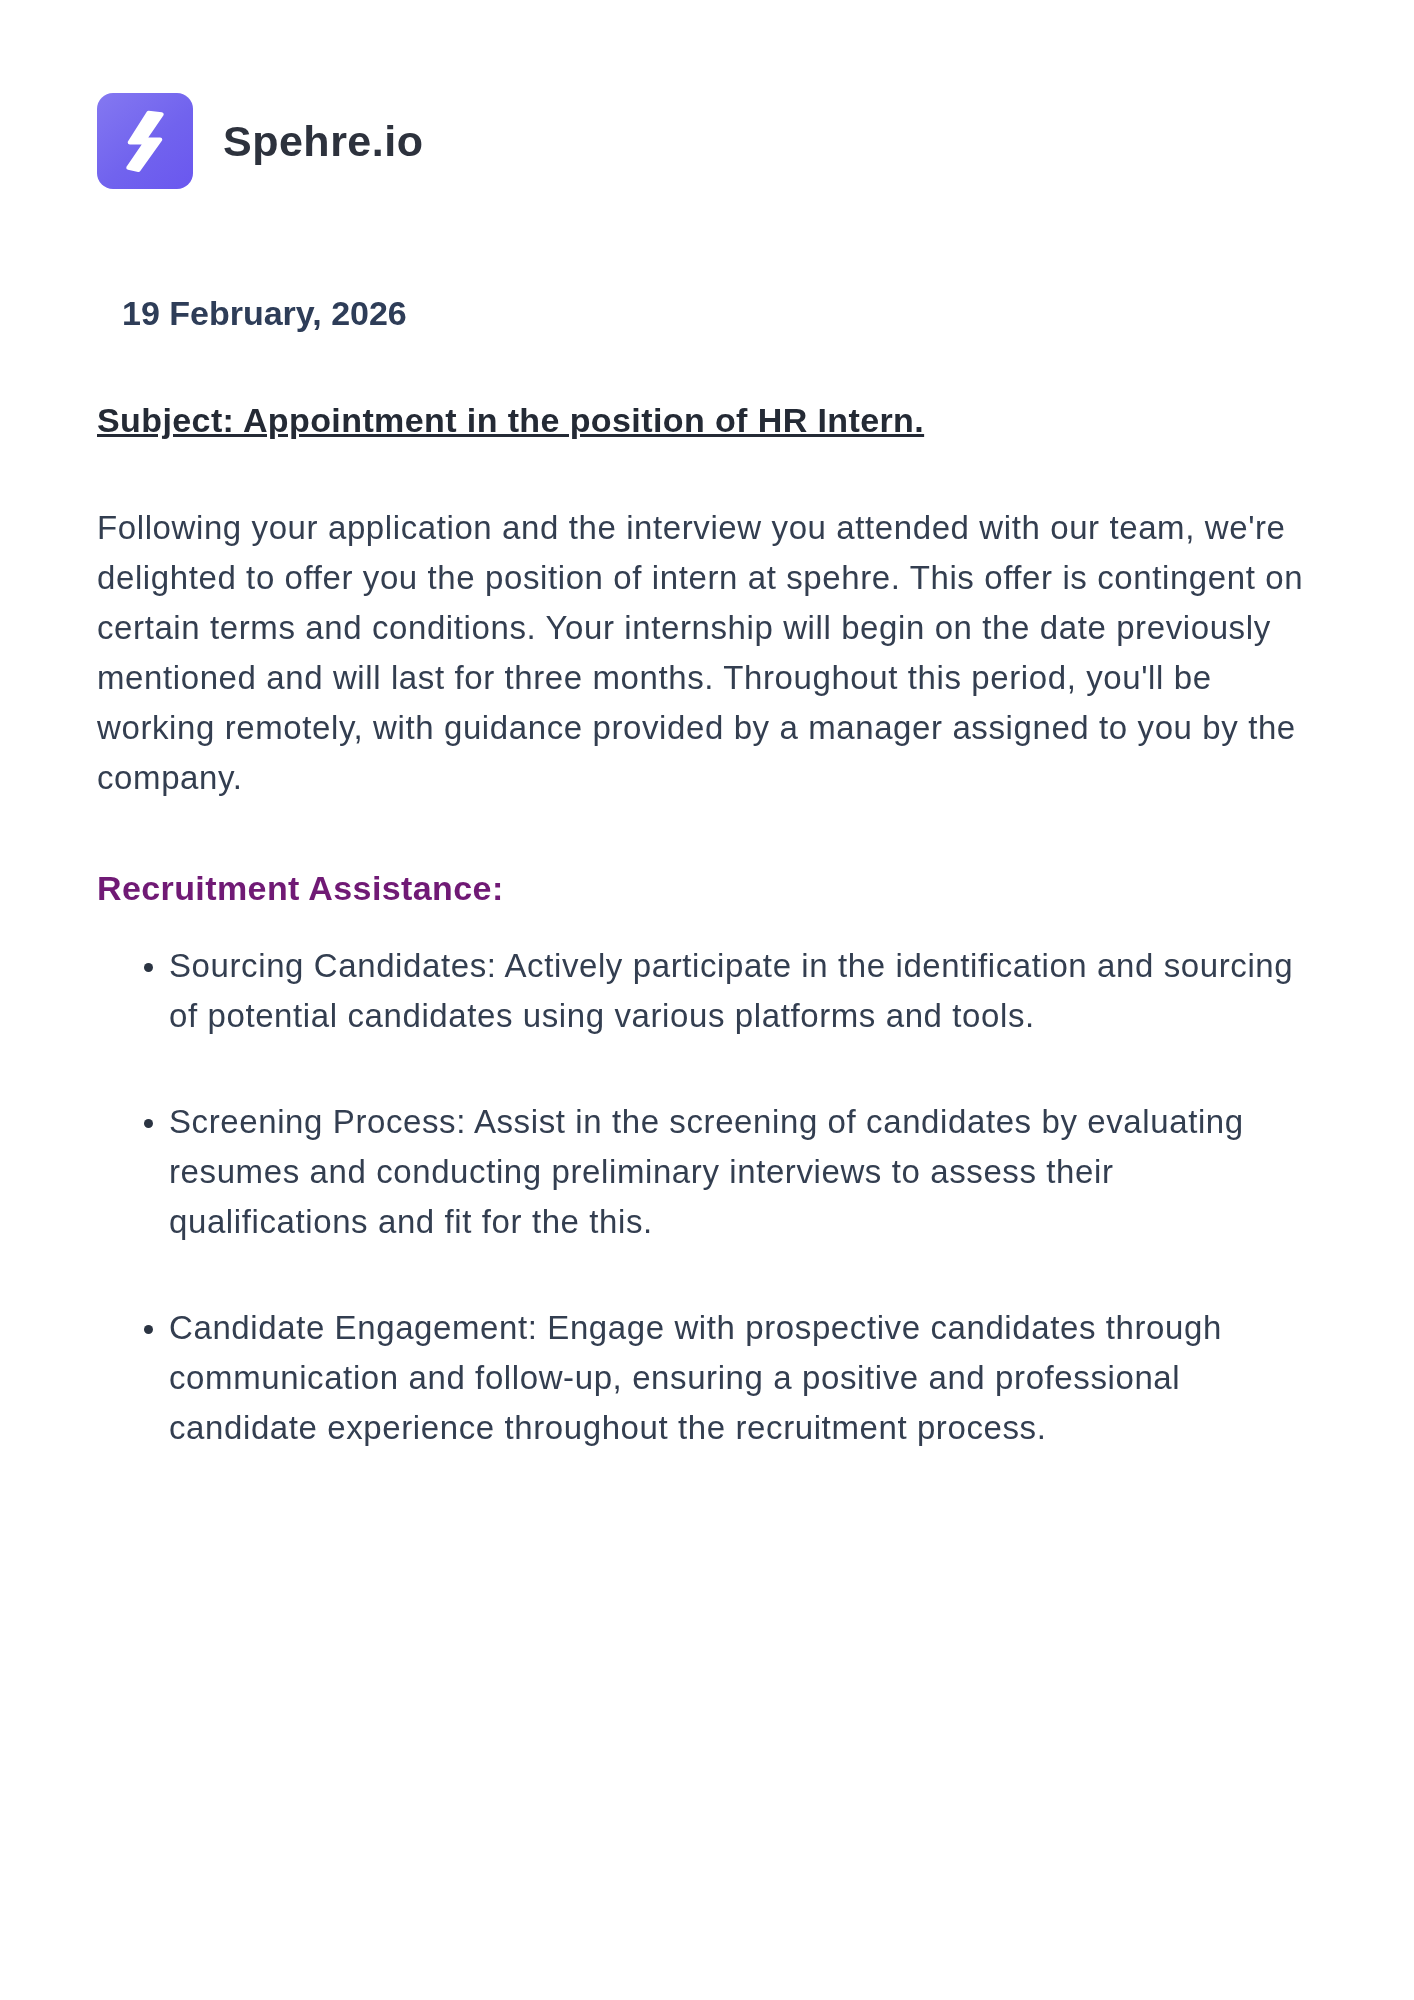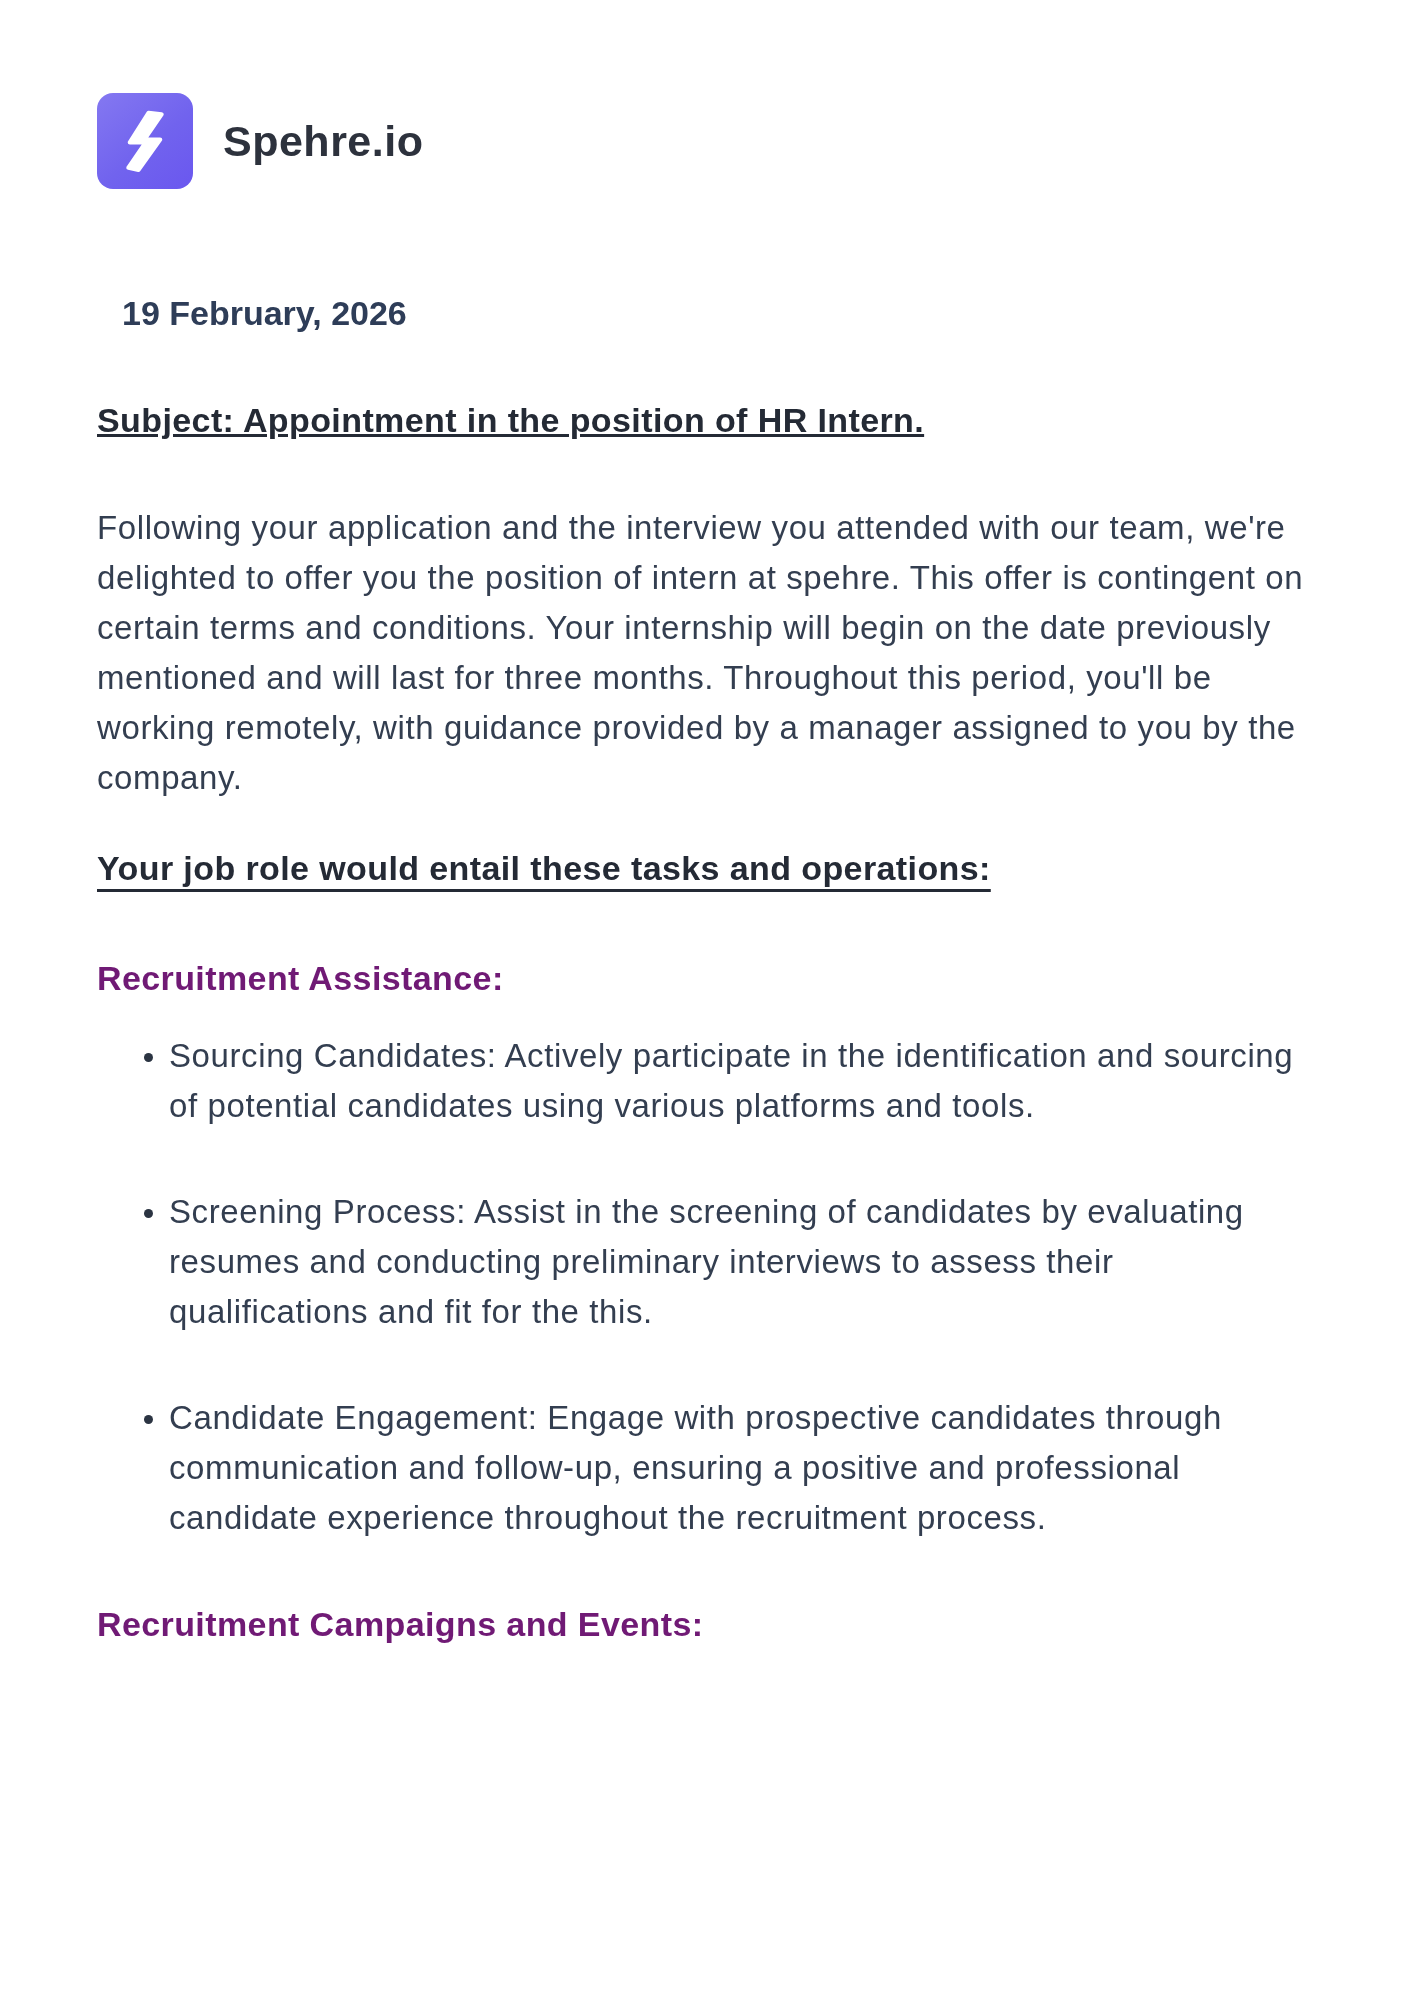--- a/index.html
+++ b/index.html
@@ -112,25 +112,23 @@
     </div>
     <div class="brand-name">Spehre.io</div>
   </header>
 
   <div class="date-line">19 February, 2026</div>
 
   <div class="subject-line">Subject: Appointment in the position of HR Intern.</div>
 
   <p class="body-par">Following your application and the interview you attended with our team, we're delighted to offer you the position of intern at spehre. This offer is contingent on certain terms and conditions. Your internship will begin on the date previously mentioned and will last for three months. Throughout this period, you'll be working remotely, with guidance provided by a manager assigned to you by the company.</p>
 
-  <div class="tasks-heading">Your job role would entail these tasks and operations:</div>
 
   <div class="section-title">Recruitment Assistance:</div>
 
   <ul class="bullets">
     <li>Sourcing Candidates: Actively participate in the identification and sourcing of potential candidates using various platforms and tools.</li>
     <li>Screening Process: Assist in the screening of candidates by evaluating resumes and conducting preliminary interviews to assess their qualifications and fit for the this.</li>
     <li>Candidate Engagement: Engage with prospective candidates through communication and follow-up, ensuring a positive and professional candidate experience throughout the recruitment process.</li>
   </ul>
 
-  <div class="section-title last">Recruitment Campaigns and Events:</div>
 
 </div>
 
 </body></html>

